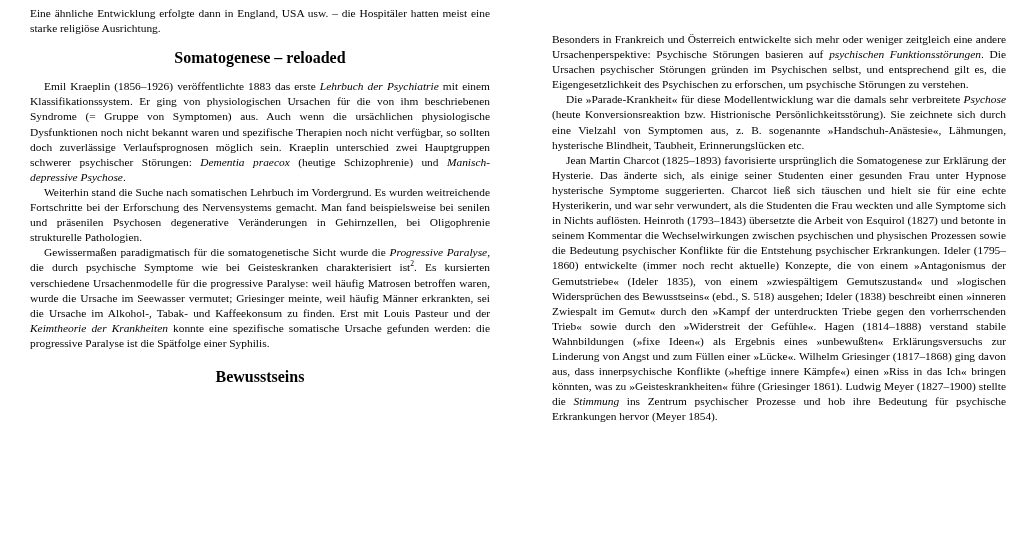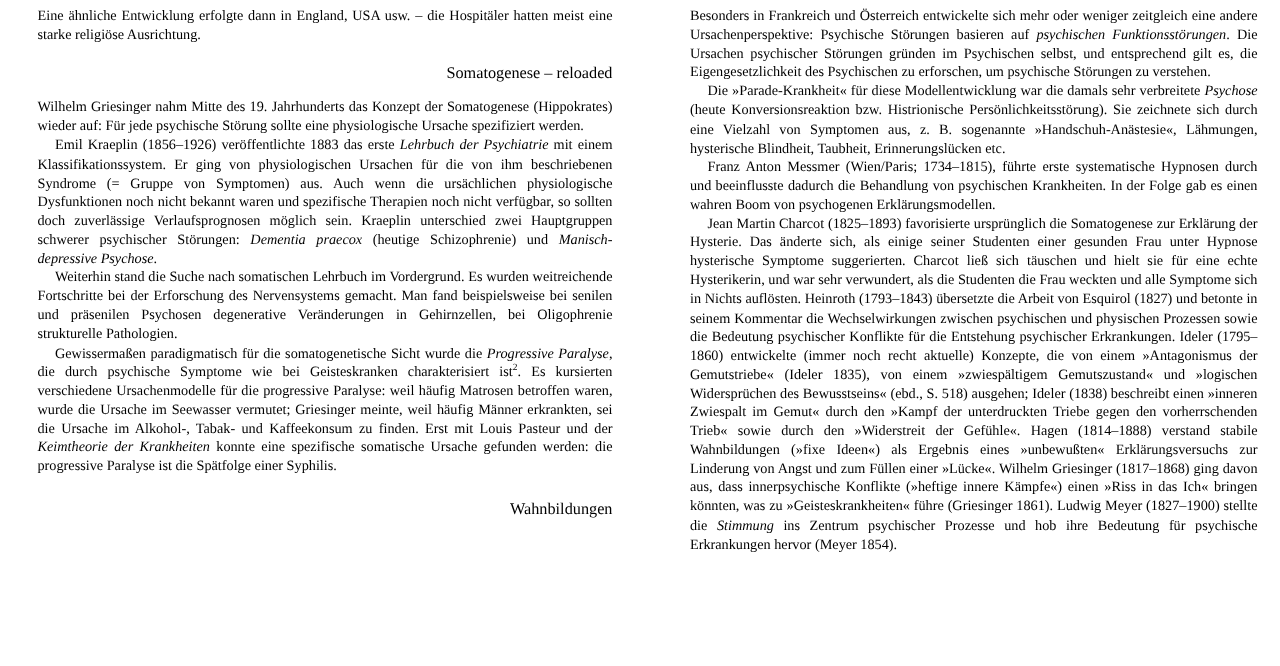--- a/index.html
+++ b/index.html
@@ -21,39 +21,40 @@
     box-sizing: border-box;
     padding: 6px 18px 6px 30px;
     display: flex;
     gap: 40px;
   }
   .column {
     width: 470px;
     box-sizing: border-box;
   }
   .column.left { padding-right: 8px; }
-  .column.right { padding-left: 14px; }
+  .column.right { padding-left: 14px; margin-top: 26px; }
 
   p {
     margin: 0;
     font-size: 11.4px;
     line-height: 15.1px;
     text-align: justify;
     text-justify: inter-word;
     hyphens: auto;
   }
   p.indent { text-indent: 14px; }
   p.noindent { text-indent: 0; }
 
   .heading {
     margin: 0;
-    font-size: 13px;
+    font-size: 16px;
     line-height: 15.1px;
-    text-align: right;
+    text-align: center;
     text-indent: 0;
+    font-weight: bold;
   }
   .spacer-md { height: 14px; }
   .spacer-lg { height: 18px; }
 
   i, .it { font-style: italic; }
   sup {
     font-size: 7.6px;
     vertical-align: super;
     line-height: 0;
   }
@@ -61,28 +62,26 @@
 </head>
 <body>
 
 <div class="page">
 
   <div class="column left">
     <p class="noindent">Eine ähnliche Entwicklung erfolgte dann in England, USA usw. – die Hospitäler hatten meist eine starke religiöse Ausrichtung.</p>
     <div class="spacer-md"></div>
     <p class="heading">Somatogenese – reloaded</p>
     <div class="spacer-md"></div>
-    <p class="noindent">Wilhelm Griesinger nahm Mitte des 19. Jahrhunderts das Konzept der Somatogenese (Hippokrates) wieder auf: Für jede psychische Störung sollte eine physiologische Ursache spezifiziert werden.</p>
     <p class="indent"><span>Emil Kraeplin (1856–1926) veröffentlichte 1883 das erste </span><i>Lehrbuch der Psychiatrie</i><span> mit einem Klassifikationssystem. Er ging von physiologischen Ursachen für die von ihm beschriebenen Syndrome (= Gruppe von Symptomen) aus. Auch wenn die ursächlichen physiologische Dysfunktionen noch nicht bekannt waren und spezifische Therapien noch nicht verfügbar, so sollten doch zuverlässige Verlaufsprognosen möglich sein. Kraeplin unterschied zwei Hauptgruppen schwerer psychischer Störungen: </span><i>Dementia praecox</i><span> (heutige Schizophrenie) und </span><i>Manisch-depressive Psychose</i><span>.</span></p>
     <p class="indent">Weiterhin stand die Suche nach somatischen Lehrbuch im Vordergrund. Es wurden weitreichende Fortschritte bei der Erforschung des Nervensystems gemacht. Man fand beispielsweise bei senilen und präsenilen Psychosen degenerative Veränderungen in Gehirnzellen, bei Oligophrenie strukturelle Pathologien.</p>
     <p class="indent"><span>Gewissermaßen paradigmatisch für die somatogenetische Sicht wurde die </span><i>Progressive Paralyse</i><span>, die durch psychische Symptome wie bei Geisteskranken charakterisiert ist</span><sup>2</sup><span>. Es kursierten verschiedene Ursachenmodelle für die progressive Paralyse: weil häufig Matrosen betroffen waren, wurde die Ursache im Seewasser vermutet; Griesinger meinte, weil häufig Männer erkrankten, sei die Ursache im Alkohol-, Tabak- und Kaffeekonsum zu finden. Erst mit Louis Pasteur und der </span><i>Keimtheorie der Krankheiten</i><span> konnte eine spezifische somatische Ursache gefunden werden: die progressive Paralyse ist die Spätfolge einer Syphilis.</span></p>
     <div class="spacer-lg"></div>
-    <p class="heading">Wahnbildungen</p>
+    <p class="heading">Bewusstseins</p>
   </div>
 
   <div class="column right">
     <p class="noindent"><span>Besonders in Frankreich und Österreich entwickelte sich mehr oder weniger zeitgleich eine andere Ursachenperspektive: Psychische Störungen basieren auf </span><i>psychischen Funktionsstörungen</i><span>. Die Ursachen psychischer Störungen gründen im Psychischen selbst, und entsprechend gilt es, die Eigengesetzlichkeit des Psychischen zu erforschen, um psychische Störungen zu verstehen.</span></p>
     <p class="indent"><span>Die »Parade-Krankheit« für diese Modellentwicklung war die damals sehr verbreitete </span><i>Psychose</i><span> (heute Konversionsreaktion bzw. Histrionische Persönlichkeitsstörung). Sie zeichnete sich durch eine Vielzahl von Symptomen aus, z. B. sogenannte »Handschuh-Anästesie«, Lähmungen, hysterische Blindheit, Taubheit, Erinnerungslücken etc.</span></p>
-    <p class="indent">Franz Anton Messmer (Wien/Paris; 1734–1815), führte erste systematische Hypnosen durch und beeinflusste dadurch die Behandlung von psychischen Krankheiten. In der Folge gab es einen wahren Boom von psychogenen Erklärungsmodellen.</p>
     <p class="indent"><span>Jean Martin Charcot (1825–1893) favorisierte ursprünglich die Somatogenese zur Erklärung der Hysterie. Das änderte sich, als einige seiner Studenten einer gesunden Frau unter Hypnose hysterische Symptome suggerierten. Charcot ließ sich täuschen und hielt sie für eine echte Hysterikerin, und war sehr verwundert, als die Studenten die Frau weckten und alle Symptome sich in Nichts auflösten. Heinroth (1793–1843) übersetzte die Arbeit von Esquirol (1827) und betonte in seinem Kommentar die Wechselwirkungen zwischen psychischen und physischen Prozessen sowie die Bedeutung psychischer Konflikte für die Entstehung psychischer Erkrankungen. Ideler (1795–1860) entwickelte (immer noch recht aktuelle) Konzepte, die von einem »Antagonismus der Gemutstriebe« (Ideler 1835), von einem »zwiespältigem Gemutszustand« und »logischen Widersprüchen des Bewusstseins« (ebd., S. 518) ausgehen; Ideler (1838) beschreibt einen »inneren Zwiespalt im Gemut« durch den »Kampf der unterdruckten Triebe gegen den vorherrschenden Trieb« sowie durch den »Widerstreit der Gefühle«. Hagen (1814–1888) verstand stabile Wahnbildungen (»fixe Ideen«) als Ergebnis eines »unbewußten« Erklärungsversuchs zur Linderung von Angst und zum Füllen einer »Lücke«. Wilhelm Griesinger (1817–1868) ging davon aus, dass innerpsychische Konflikte (»heftige innere Kämpfe«) einen »Riss in das Ich« bringen könnten, was zu »Geisteskrankheiten« führe (Griesinger 1861). Ludwig Meyer (1827–1900) stellte die </span><i>Stimmung</i><span> ins Zentrum psychischer Prozesse und hob ihre Bedeutung für psychische Erkrankungen hervor (Meyer 1854).</span></p>
   </div>
 
 </div>
 
 </body></html>

